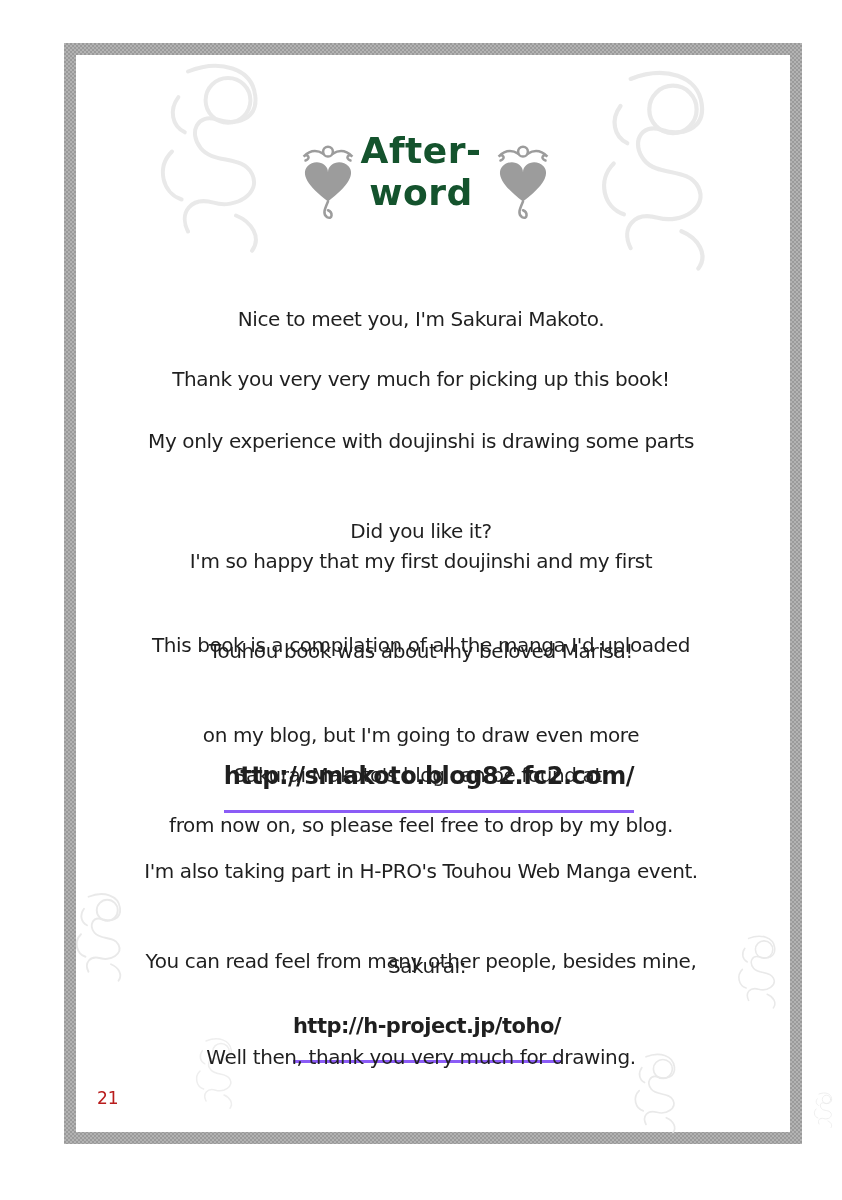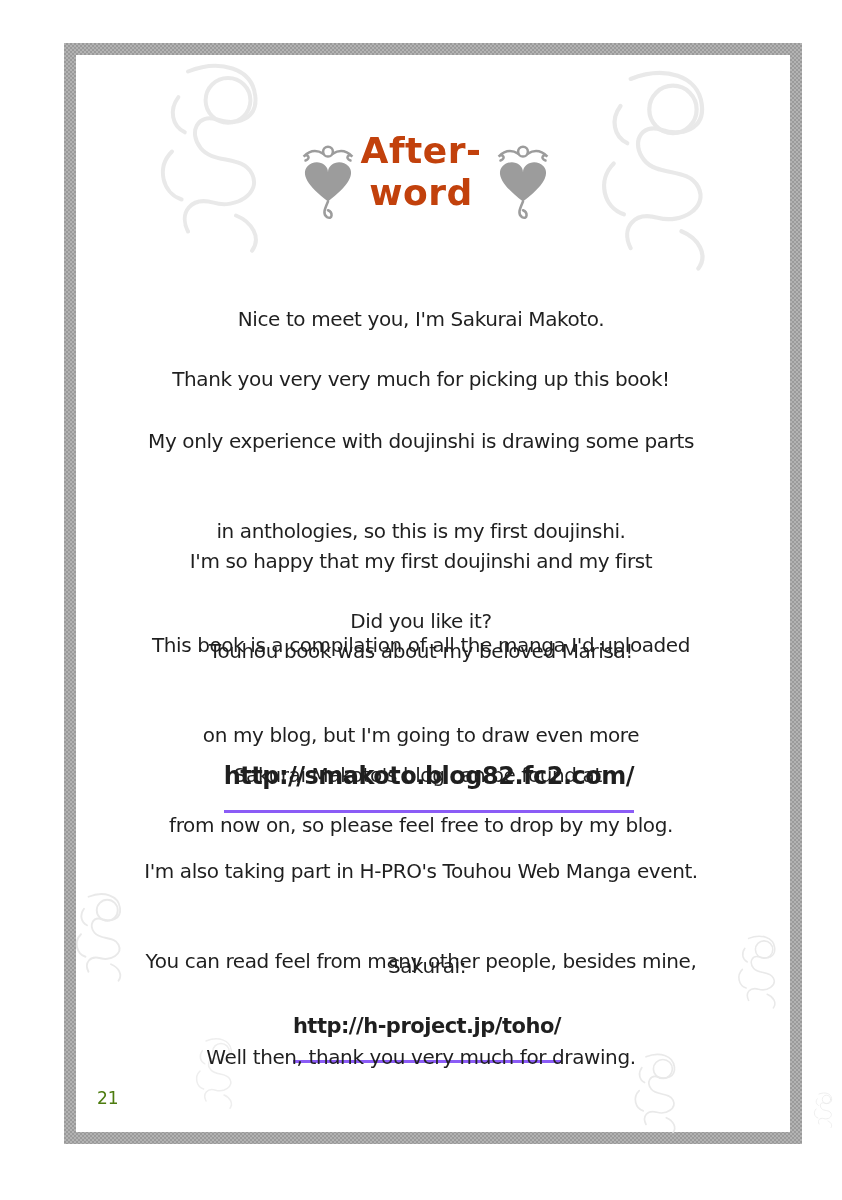--- a/index.html
+++ b/index.html
@@ -33,41 +33,41 @@
     text-align:center;
     font-size:20px; line-height:30px;
     letter-spacing:-0.4px;
     white-space:pre;
   }
   .title-block {
     position:absolute; left:0; right:0;
     text-align:center;
     font-size:36px; line-height:42px;
     font-weight:bold; letter-spacing:0.5px;
-    color:#c2410c;
+    color:#14532d;
   }
   .heart-icon { position:absolute; width:62px; height:82px; }
 
   .blog-url {
     font-size:24px; font-weight:bold; letter-spacing:-0.5px;
   }
   .addr-url {
     font-size:21px; font-weight:bold; letter-spacing:-0.5px;
   }
   .u {
     display:inline-block;
     border-bottom:3px solid #8b5cf6;
     padding-bottom:19px;
   }
   .addr-label { font-size:20px; letter-spacing:-0.4px; }
 
   .page-number {
     position:absolute; left:97px; top:1088px;
     font-size:17px; letter-spacing:0;
-    color:#4d7c0f;
+    color:#b91c1c;
   }
 </style>
 </head>
 <body>
 
 <svg width="0" height="0" style="position:absolute" aria-hidden="true">
   <defs>
     <symbol id="sketch-sym" viewBox="0 0 100 130">
       <g fill="none" stroke="#e7e7e7" stroke-width="2.5" stroke-linecap="round">
         <path d="M30,10 C50,2 70,8 72,25 C74,40 60,44 48,40 C36,36 30,48 38,58 C46,68 64,62 70,74 C76,86 60,96 46,92 C32,88 24,98 30,110"></path>
@@ -132,21 +132,20 @@
 <div class="tblock" style="top:244px;">
   <div>Nice to meet you, I'm Sakurai Makoto.</div>
 </div>
 
 <div class="tblock" style="top:304px;">
   <div>Thank you very very much for picking up this book!</div>
 </div>
 
 <div class="tblock" style="top:366px;">
   <div>My only experience with doujinshi is drawing some parts</div>
-  <div>in anthologies, so this is my first doujinshi.</div>
   <div>Did you like it?</div>
 </div>
 
 <div class="tblock" style="top:486px;">
   <div>I'm so happy that my first doujinshi and my first</div>
   <div>Touhou book was about my beloved Marisa!</div>
 </div>
 
 <div class="tblock" style="top:570px;">
   <div>This book is a compilation of all the manga I'd uploaded</div>

